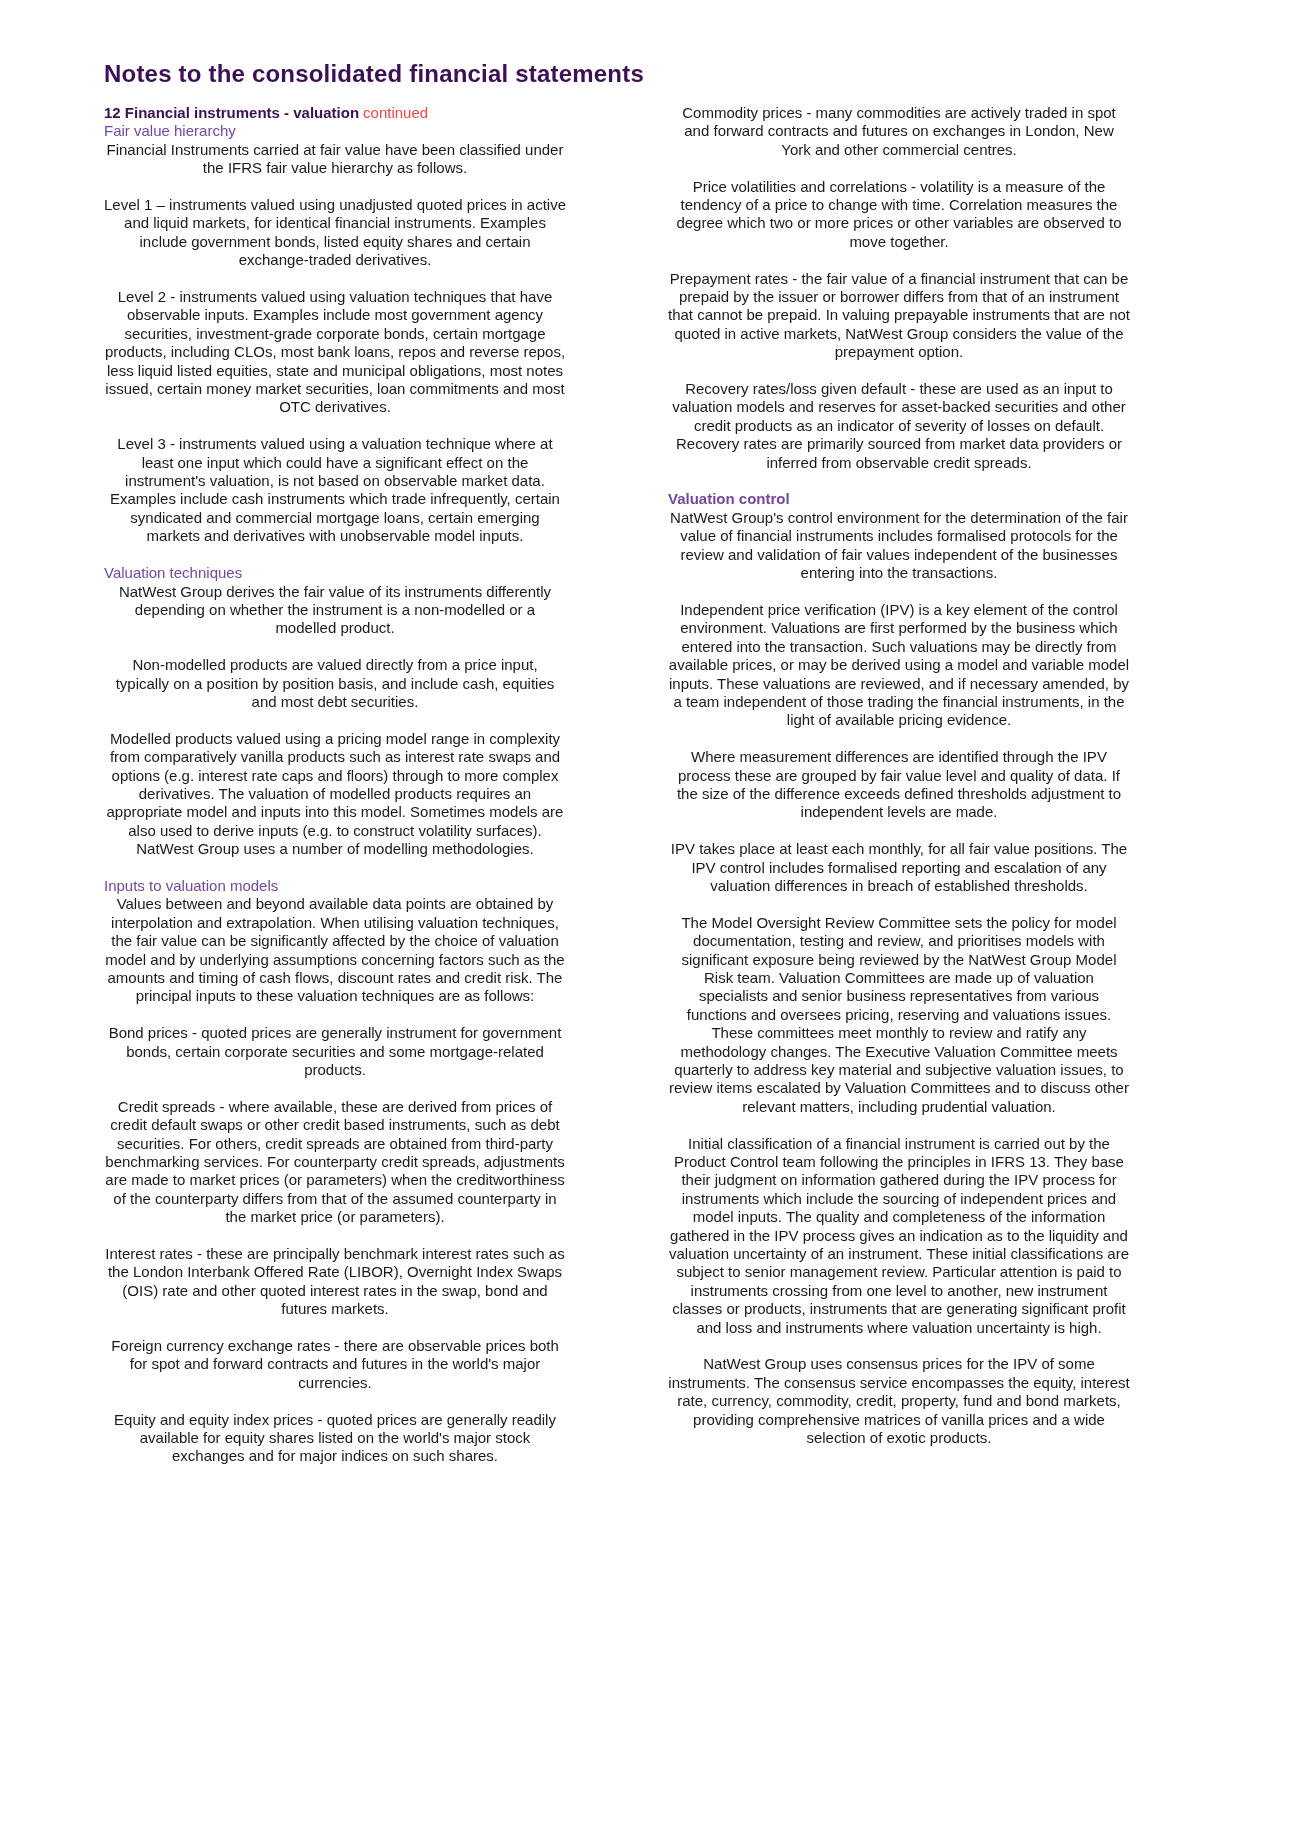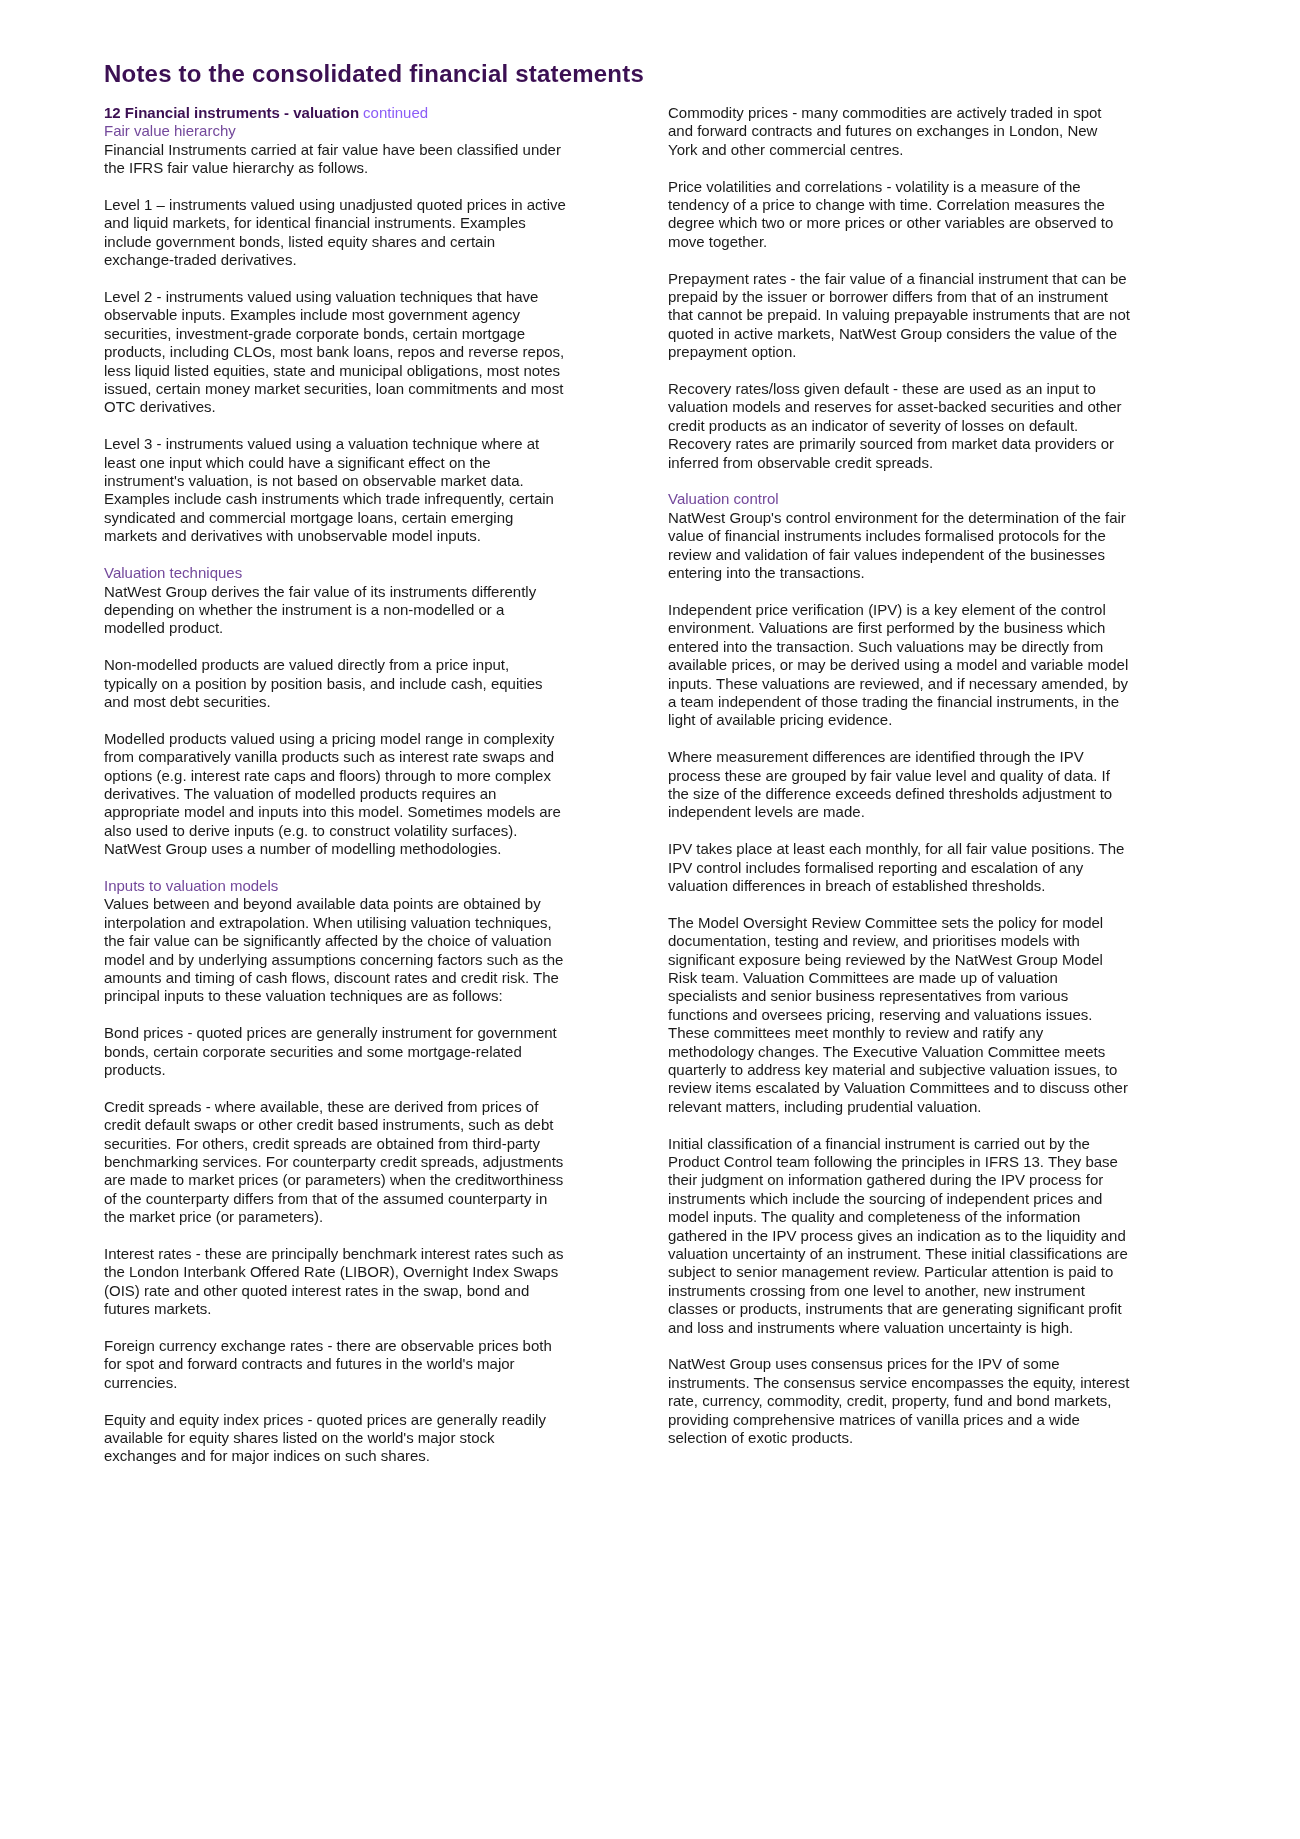--- a/index.html
+++ b/index.html
@@ -35,37 +35,37 @@
   .section-heading {
     margin: 0;
     font-size: 15px;
     line-height: 18.4px;
     color: #3c1053;
     font-weight: bold;
   }
   .section-heading .continued {
     font-weight: normal;
     margin-left: 4px;
-    color: #8b5cf6;
+    color: #ef4444;
   }
   .block-subheading,
   .block-subheading-bold {
     margin: 0;
     font-size: 15px;
     line-height: 18.4px;
     color: #73489b;
     font-weight: normal;
   }
-  .block-subheading-bold { font-weight: normal; }
+  .block-subheading-bold { font-weight: bold; }
   .block-para {
     margin: 0 0 18.4px 0;
     font-size: 15px;
     line-height: 18.4px;
     color: #1a1a1a;
-    text-align: left;
+    text-align: center;
   }
   .footer {
     position: absolute;
     left: 104px;
     top: 1738px;
     width: 1026px;
     font-size: 15px;
     line-height: 18px;
   }
   .footer-brand { color: #3c1053; font-weight: bold; }

